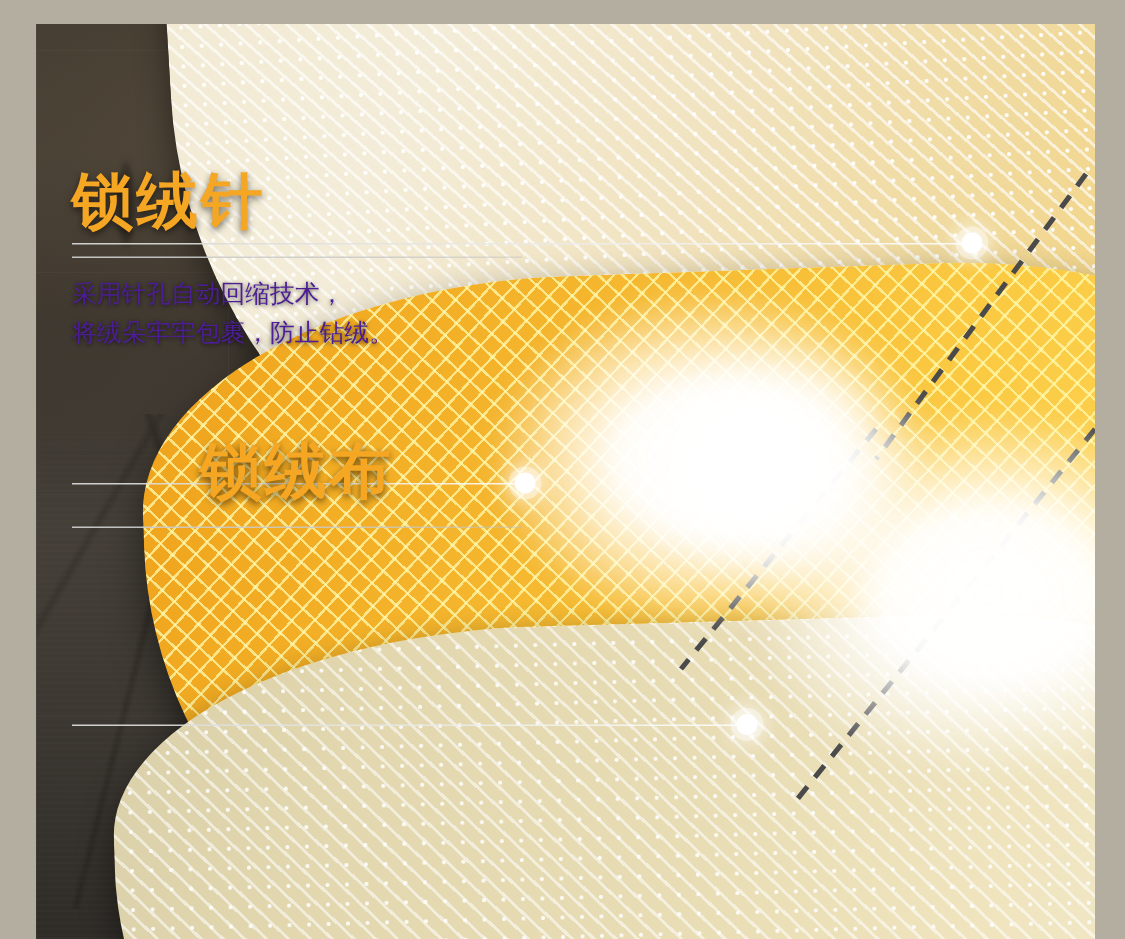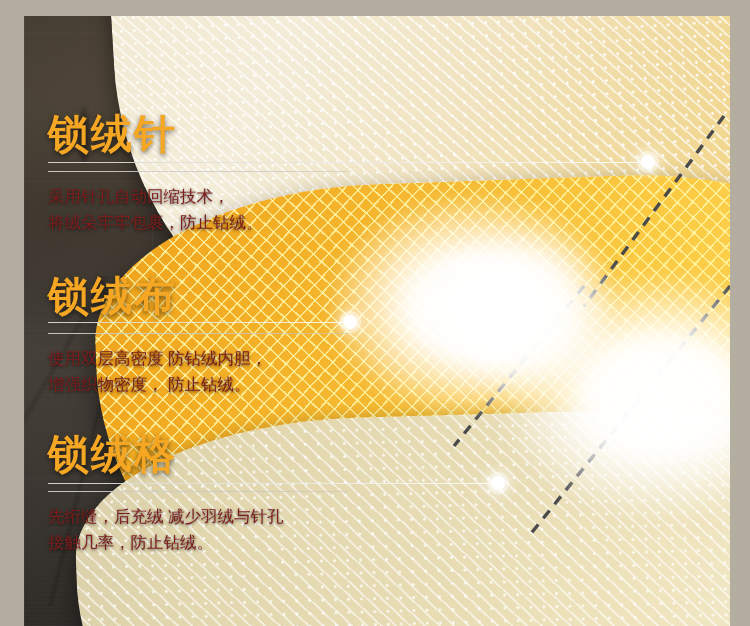--- a/index.html
+++ b/index.html
@@ -200,27 +200,27 @@
   }
   .block .rule {
     height: 1px;
     margin: 14px 0 12px 0;
     background: linear-gradient(90deg, rgba(205,205,205,.95) 0%, rgba(200,200,200,.80) 70%, rgba(190,190,190,.45) 100%);
   }
   .block .desc {
     margin: 0;
     font-size: 16.5px;
     line-height: 1.55;
-    color: #7f1d1d;
+    color: #4c1d95;
     text-shadow: 0 1px 3px rgba(0,0,0,.65);
     white-space: pre-line;
   }
 
   #block-1 { left: 48px; top: 112px; }
-  #block-2 { left: 48px; top: 274px; }
+  #block-2 { left: 48px; top: 292px; text-align: center; }
   #block-3 { left: 48px; top: 432px; }
 </style>
 </head>
 <body>
 
 <div id="panel">
 
   <div id="stage">
 
     <div class="bg-base"></div>
@@ -264,24 +264,16 @@
   <div class="block" id="block-1">
     <h2 class="title">锁绒针</h2>
     <div class="rule"></div>
     <p class="desc">采用针孔自动回缩技术，
 将绒朵牢牢包裹，防止钻绒。</p>
   </div>
 
   <div class="block" id="block-2">
     <h2 class="title">锁绒布</h2>
     <div class="rule"></div>
-    <p class="desc">使用双层高密度 防钻绒内胆，
-增强织物密度， 防止钻绒。</p>
   </div>
 
-  <div class="block" id="block-3">
-    <h2 class="title">锁绒格</h2>
-    <div class="rule"></div>
-    <p class="desc">先绗缝，后充绒 减少羽绒与针孔
-接触几率，防止钻绒。</p>
-  </div>
 
 </div>
 
 </body></html>

